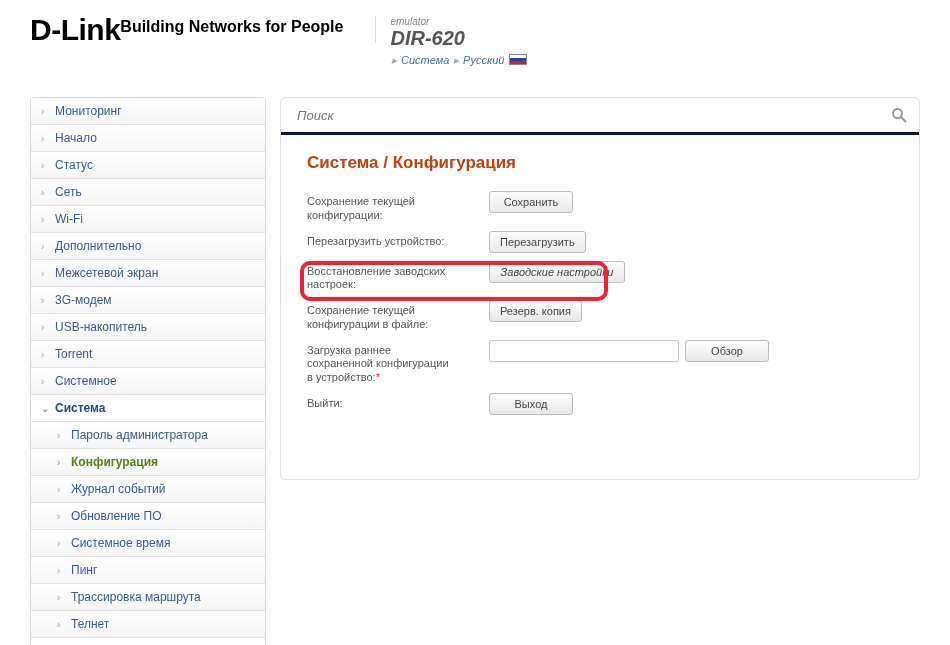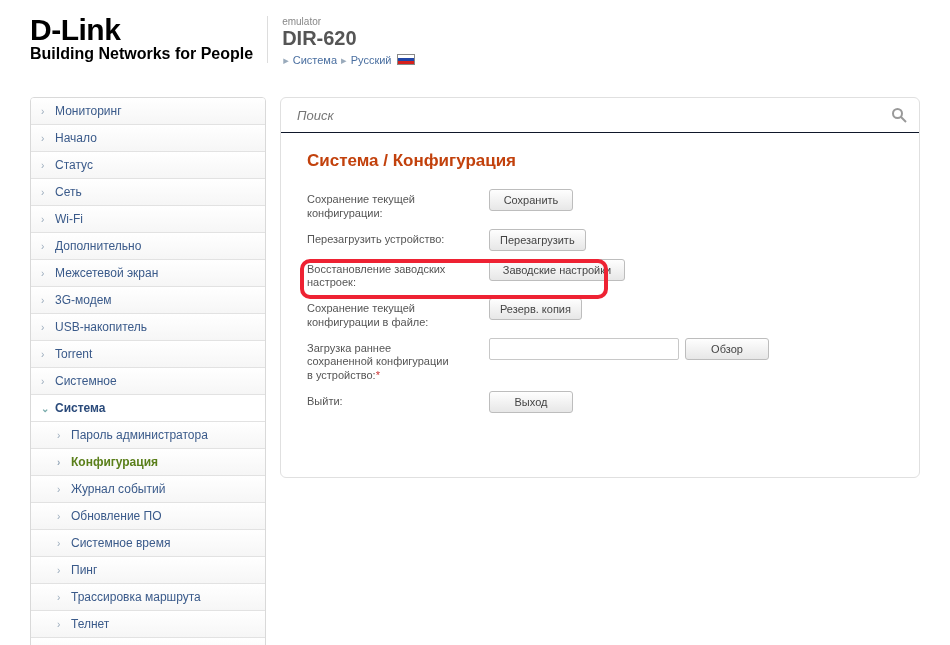--- a/index.html
+++ b/index.html
@@ -1,24 +1,24 @@
 <!DOCTYPE html>
 <html><head>
 <meta charset="utf-8">
 <style>
   * { box-sizing: border-box; margin: 0; padding: 0; }
   body { font-family: Arial, Helvetica, sans-serif; font-size: 12px; color: #333; background: #fff; width: 950px; }
   .page { position: relative; padding: 16px 30px 20px 30px; }
 
   
   .header { display: flex; align-items: flex-start; }
-  .logo-block { display: flex; flex-direction: column; padding-right: 14px; border-right: 1px solid #ddd; }
+  .logo-block { display: flex; flex-direction: row; padding-right: 32px; border-right: 1px solid #ddd; }
   .logo-word { font-family: "Arial Black", Arial, sans-serif; font-size: 30px; font-weight: 900; letter-spacing: -0.5px; color: #000; line-height: 0.9; }
   .logo-tag  { font-size: 16px; font-weight: bold; color: #000; margin-top: 2px; }
-  .model-block { padding-left: 14px; }
+  .model-block { padding-left: 14px; font-style: italic; }
   .model-emul { font-size: 10px; color: #888; }
   .model-name { font-size: 20px; font-weight: bold; color: #555; }
   .crumbs { margin-top: 4px; font-size: 11px; color: #5a7fb0; }
   .crumbs .sep { color: #9ab; margin: 0 1px; }
   .crumb { color: #4a6fa0; }
   .flag { display: inline-block; width: 18px; height: 11px; vertical-align: -1px; margin-left: 2px;
           background: linear-gradient(to bottom, #fff 0 33%, #2146a6 33% 66%, #d6201c 66% 100%); border: 1px solid #888; }
 
   
   .layout { display: flex; align-items: flex-start; margin-top: 30px; gap: 14px; }
@@ -31,37 +31,37 @@
   .menu a { display: flex; align-items: center; padding: 6px 8px 6px 10px; color: #3a5a8a; text-decoration: none; font-size: 12px; }
   .menu .sub a { padding-left: 26px; }
   .menu a .arrow { width: 14px; color: #9ab; font-size: 10px; }
   .menu a.active { color: #5a7f1a; font-weight: bold; }
   .menu a.open { color: #2a4a7a; font-weight: bold; }
   .menu a.open .arrow { color: #7aa; }
   .menu li.open-parent { background: #fff; }
 
   
   .content { flex: 1 1 auto; border: 1px solid #e0e0e0; border-radius: 6px; background: #fff; padding: 0 0 60px 0; }
-  .search-wrap { padding: 9px 12px 9px 16px; border-bottom: 1px solid #0f172a; display: flex; align-items: center; color: #aaa; }
+  .search-wrap { padding: 9px 12px 9px 16px; border-bottom: 3px solid #0f172a; display: flex; align-items: center; color: #aaa; }
   .search-wrap input { flex: 1; border: none; outline: none; font-size: 13px; color: #666; font-style: italic; }
   .search-icon { width: 16px; height: 16px; }
   .search-icon svg { stroke: #999; fill: none; stroke-width: 2; }
 
   .page-title { color: #c2410c; font-size: 17px; font-weight: bold; padding: 18px 0 14px 26px; }
 
   .form-area { padding: 0 26px; position: relative; }
   .row { display: flex; align-items: flex-start; padding: 4px 0; }
   .row .lbl { width: 150px; color: #555; font-size: 11px; line-height: 1.25; padding-top: 4px; }
   .row .lbl .req { color: #c33; }
   .row .ctl { flex: 1; display: flex; align-items: center; gap: 6px; margin-left: 32px; }
   button.btn {
     min-width: 84px; padding: 4px 10px; font-size: 11px; color: #444;
     background: linear-gradient(#fefefe,#e7e7e7); border: 1px solid #bdbdbd; border-radius: 3px; cursor: pointer;
   }
-  button.btn.wide { min-width: 136px; }
+  button.btn.wide { min-width: 136px; font-style: italic; }
   input.file-box {
     width: 190px; height: 22px; border: 1px solid #c8c8c8; border-radius: 2px; background: #fff;
   }
 
   
   .highlight {
     position: absolute; border: 4px solid #e23; border-radius: 10px; pointer-events: none;
     left: 19px; top: 74px; width: 308px; height: 40px;
   }
 </style>

